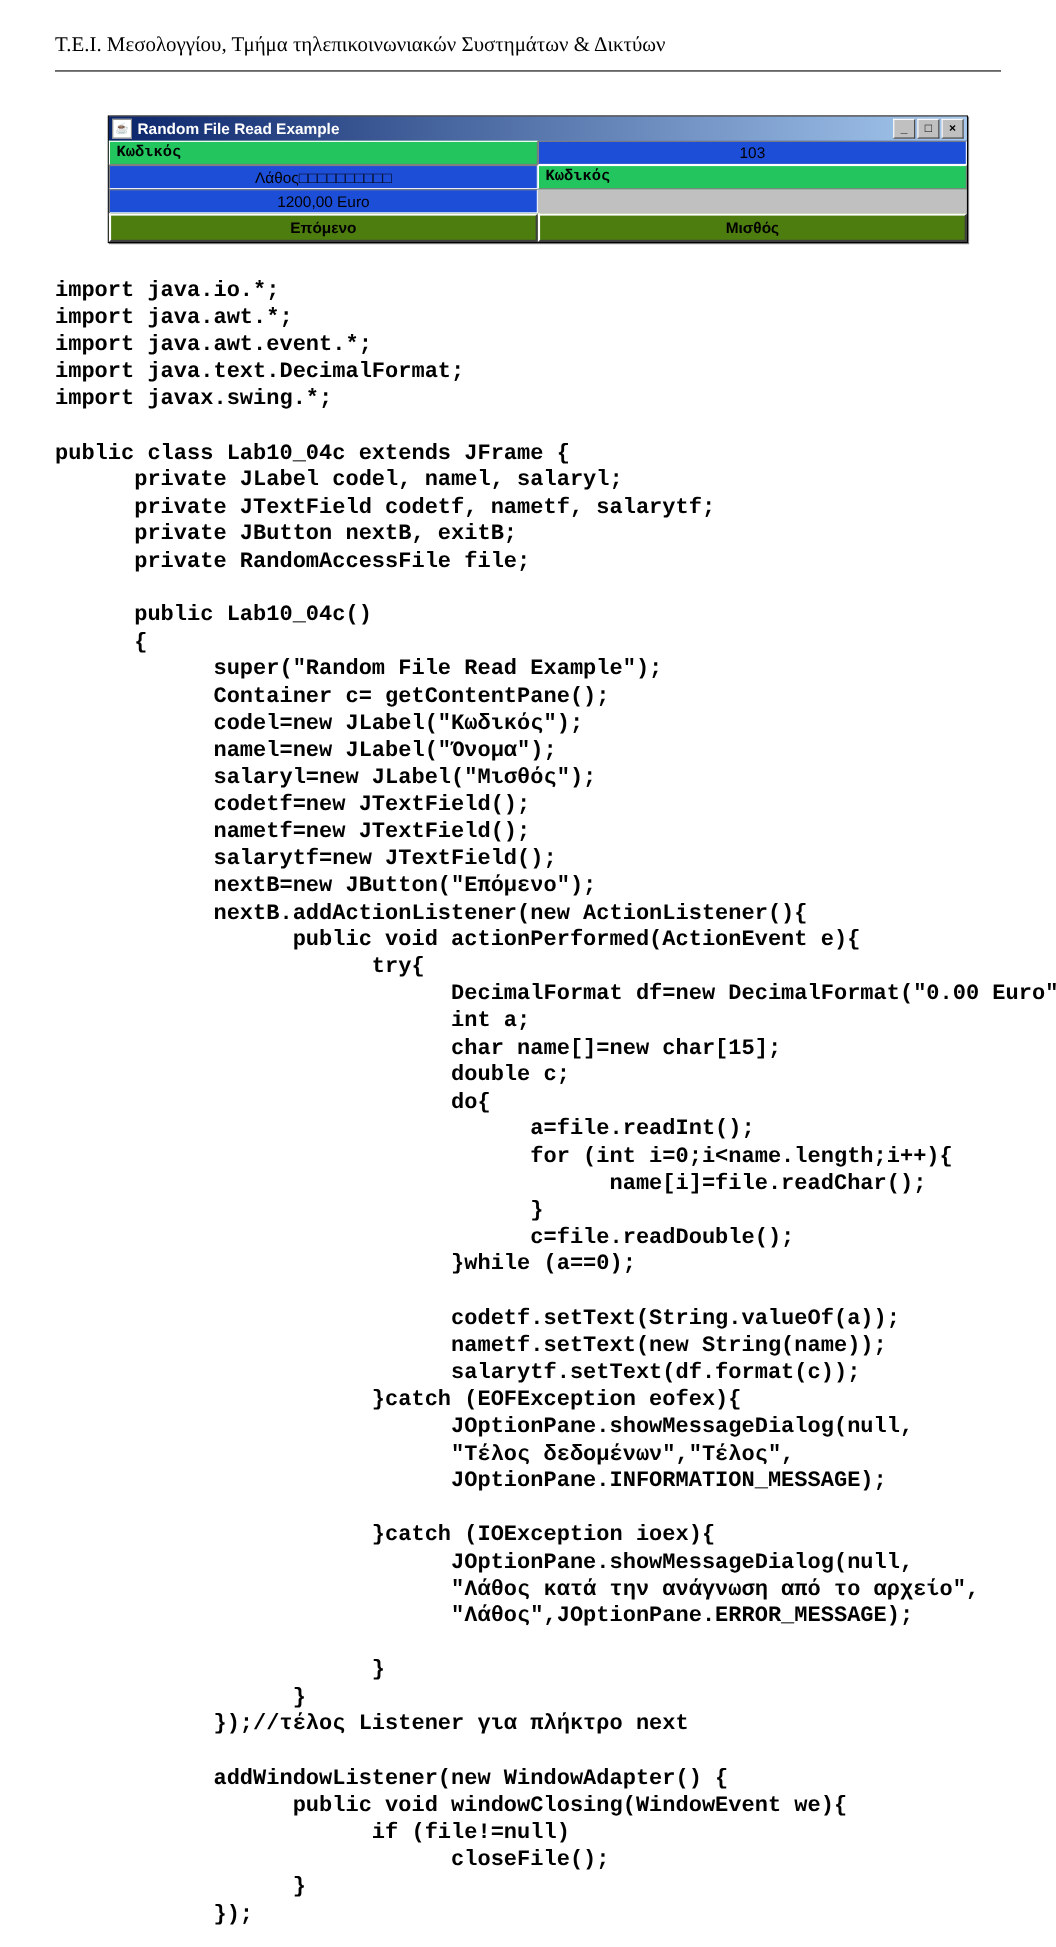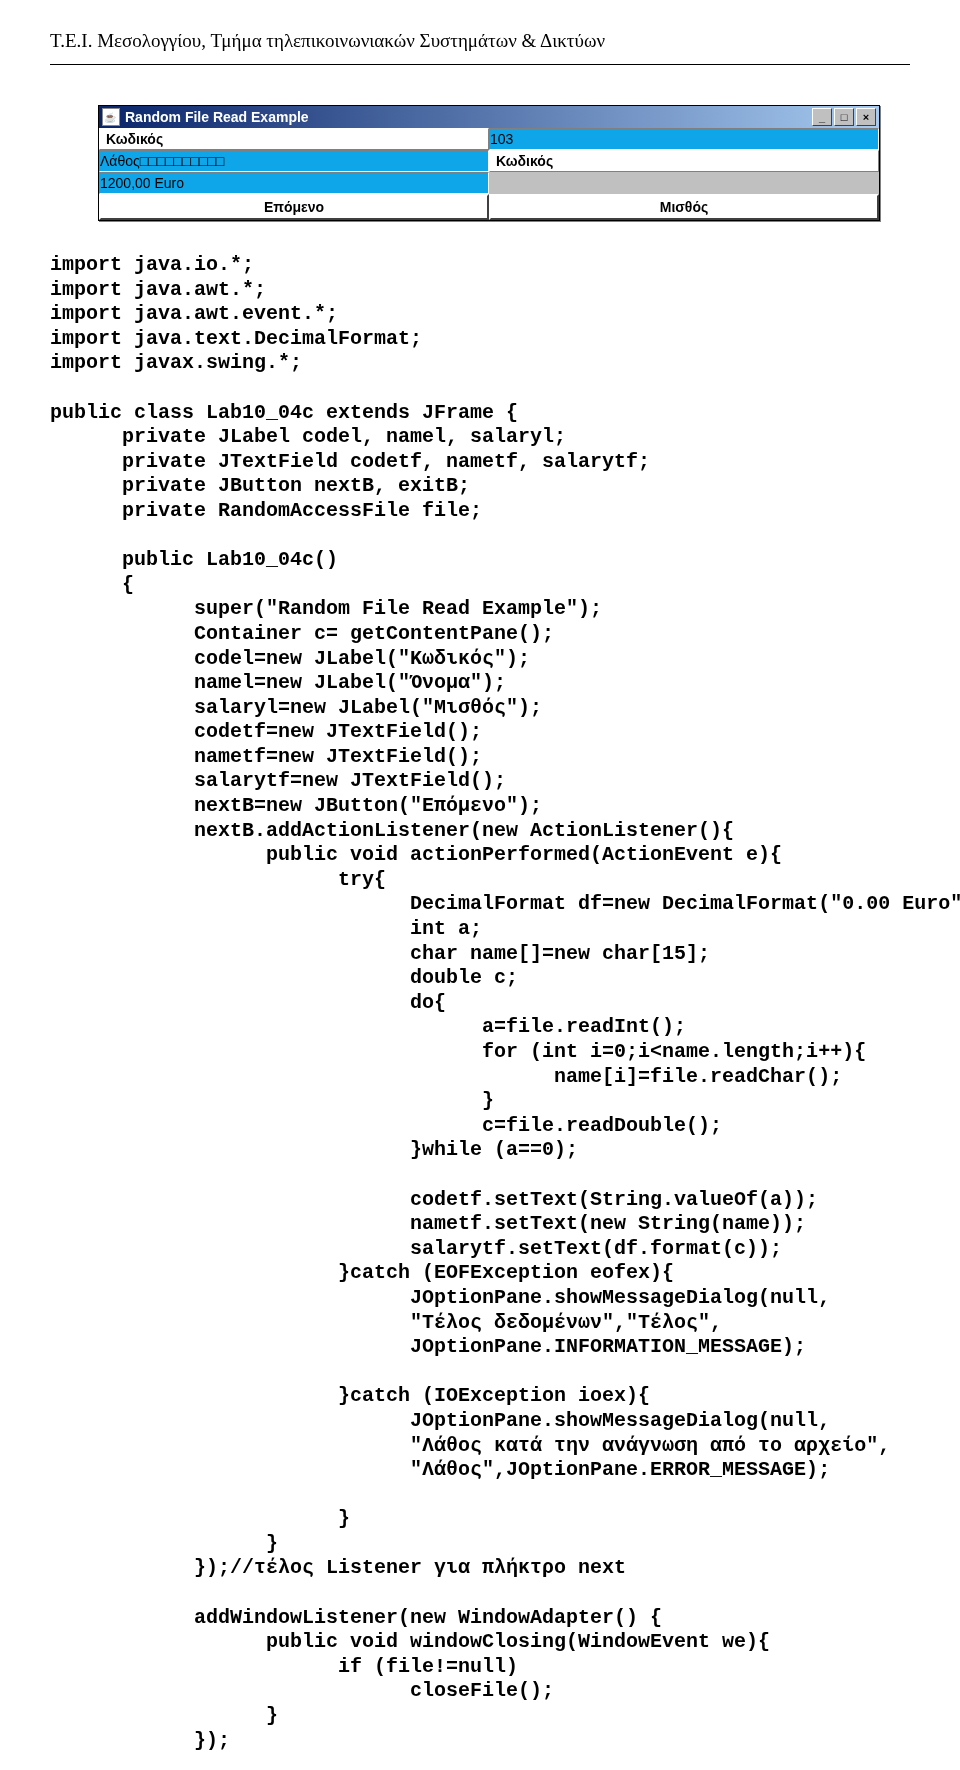--- a/index.html
+++ b/index.html
@@ -69,38 +69,40 @@
     line-height: 1;
   }
   .form-grid {
     display: grid;
     grid-template-columns: 1fr 1fr;
     font-family: Tahoma, Arial, sans-serif;
     font-size: 14px;
     font-weight: bold;
   }
   .label-cell {
-    background: #ffffff;
+    background: #22c55e;
     padding: 2px 6px;
     border: 1px solid #808080;
     border-top-color: #fff;
     border-left-color: #fff;
+    font-family: Liberation Mono, monospace;
   }
   .value-cell {
-    background: #0ea5e9;
-    padding: 2px 0;
+    background: #1d4ed8;
+    padding: 2px 12px;
     font-weight: normal;
     border-top: 1px solid #808080;
     border-left: 1px solid #808080;
     border-right: 1px solid #fff;
     border-bottom: 1px solid #fff;
+    text-align: center;
   }
   .button-row { display: grid; grid-template-columns: 1fr 1fr; }
   .form-button {
-    background: #ffffff;
+    background: #4d7c0f;
     border-top: 2px solid #fff;
     border-left: 2px solid #fff;
     border-right: 2px solid #404040;
     border-bottom: 2px solid #404040;
     text-align: center;
     padding: 3px;
     font-family: Tahoma, Arial, sans-serif;
     font-size: 14px;
     font-weight: bold;
   }

